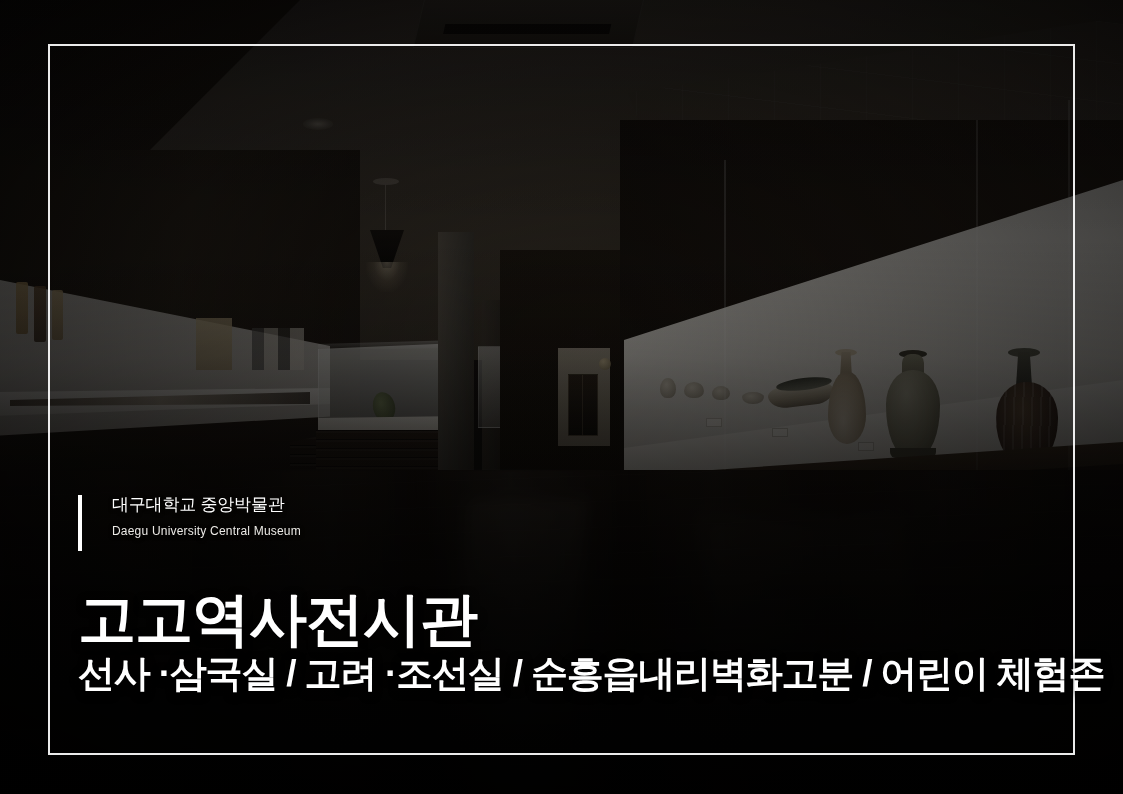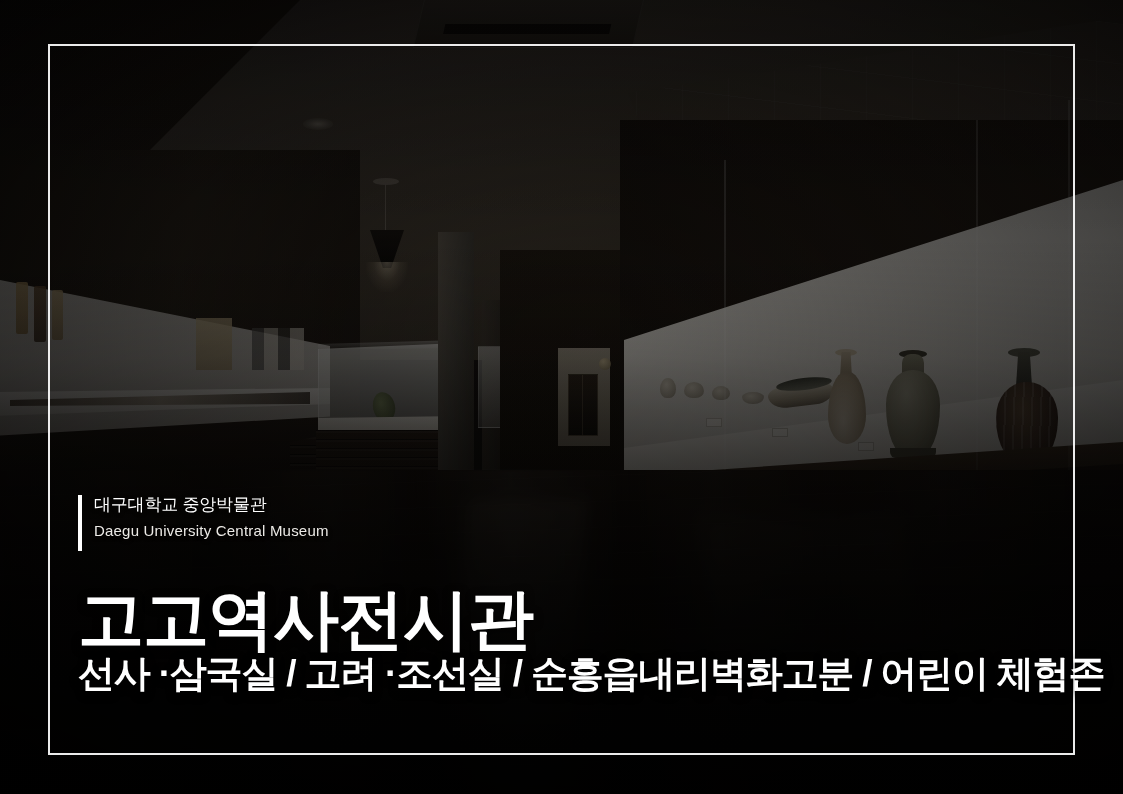--- a/index.html
+++ b/index.html
@@ -357,39 +357,39 @@
     width:1027px; height:711px;
     border:2px solid rgba(255,255,255,.92);
     pointer-events:none;
   }
 
   
   .textblock{
     position:absolute; left:78px; top:492px; width:960px;
   }
   .eyebrow{
-    position:relative; padding-left:16px;
+    position:relative; padding-left:34px;
   }
   .eyebrow:before{
     content:""; position:absolute; left:0; top:3px;
     width:4px; height:56px; background:#ffffff;
   }
   .eyebrow .ko{
     font-size:17px; line-height:25px; color:#ffffff; font-weight:400;
     letter-spacing:-0.2px;
     text-shadow:0 1px 4px rgba(0,0,0,.85);
   }
   .eyebrow .en{
-    font-size:15px; line-height:28px; color:#eceae6; font-weight:400;
+    font-size:12px; line-height:28px; color:#eceae6; font-weight:400;
     letter-spacing:.2px;
     text-shadow:0 1px 4px rgba(0,0,0,.85);
   }
   .headline{
     margin-top:42px;
-    font-size:66px; line-height:64px; font-weight:700; color:#ffffff;
+    font-size:58px; line-height:64px; font-weight:700; color:#ffffff;
     letter-spacing:-1px;
     text-shadow:0 2px 10px rgba(0,0,0,.8);
   }
   .subline{
     font-size:37px; line-height:46px; font-weight:700; color:#ffffff;
     letter-spacing:-1.2px;
     text-shadow:0 2px 10px rgba(0,0,0,.85);
     white-space:nowrap;
   }
 </style>

